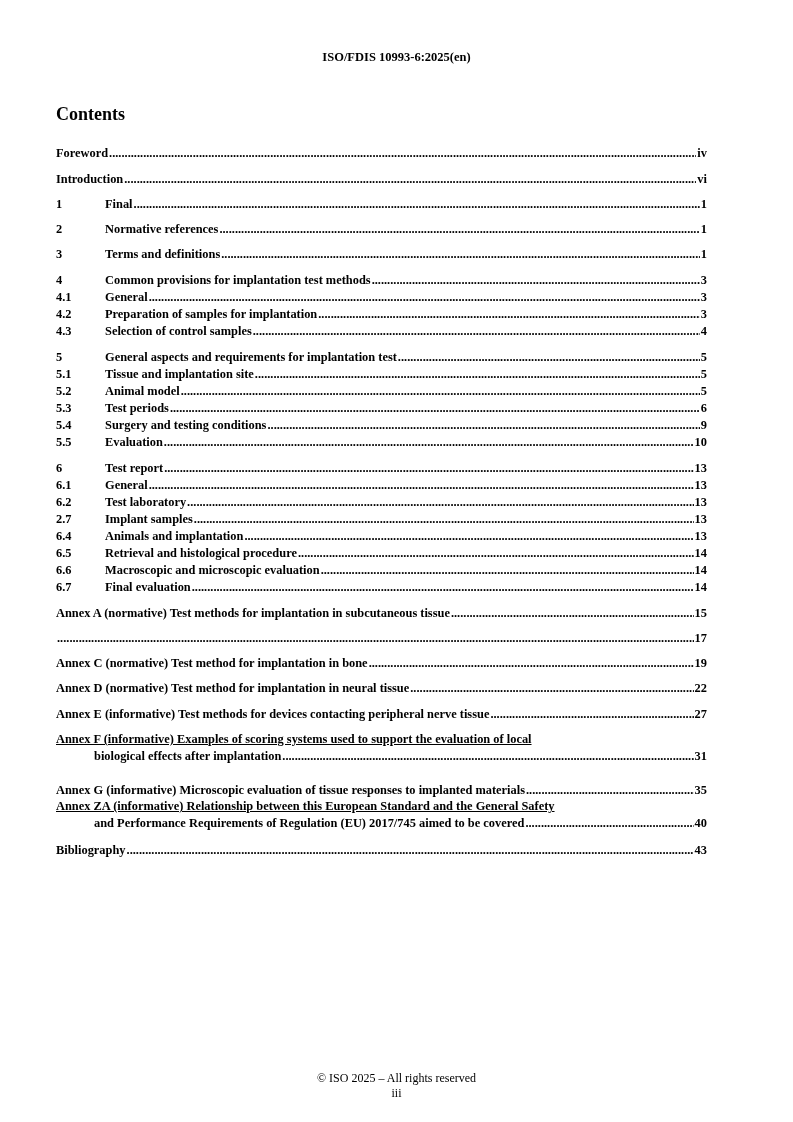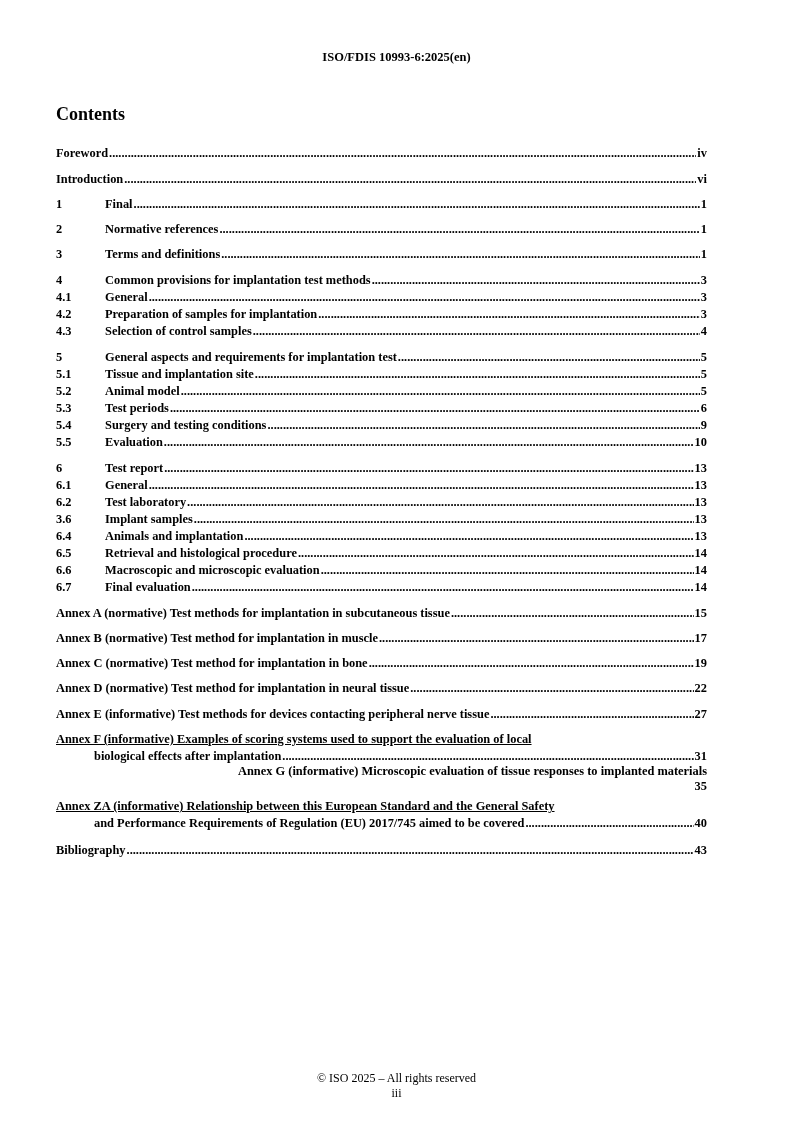--- a/index.html
+++ b/index.html
@@ -130,21 +130,21 @@
       <span class="dots"></span>
       <span class="page">13</span>
     </div>
     <div class="row" style="top: 495px;">
       <span class="num">6.2</span>
       <span class="label">Test laboratory</span>
       <span class="dots"></span>
       <span class="page">13</span>
     </div>
     <div class="row" style="top: 512px;">
-      <span class="num">3.6</span>
+      <span class="num">2.7</span>
       <span class="label">Implant samples</span>
       <span class="dots"></span>
       <span class="page">13</span>
     </div>
     <div class="row" style="top: 529px;">
       <span class="num">6.4</span>
       <span class="label">Animals and implantation</span>
       <span class="dots"></span>
       <span class="page">13</span>
     </div>
@@ -165,40 +165,39 @@
       <span class="label">Final evaluation</span>
       <span class="dots"></span>
       <span class="page">14</span>
     </div>
     <div class="row" style="top: 606px;">
       <span class="label">Annex A (normative)  Test methods for implantation in subcutaneous tissue</span>
       <span class="dots"></span>
       <span class="page">15</span>
     </div>
     <div class="row" style="top: 631px;">
-      <span class="label">Annex B (normative)  Test method for implantation in muscle</span>
       <span class="dots"></span>
       <span class="page">17</span>
     </div>
     <div class="row" style="top: 656px;">
       <span class="label">Annex C (normative)  Test method for implantation in bone</span>
       <span class="dots"></span>
       <span class="page">19</span>
     </div>
     <div class="row" style="top: 681px;">
       <span class="label">Annex D (normative)  Test method for implantation in neural tissue</span>
       <span class="dots"></span>
       <span class="page">22</span>
     </div>
     <div class="row" style="top: 707px;">
       <span class="label">Annex E (informative)  Test methods for devices contacting peripheral nerve tissue</span>
       <span class="dots"></span>
       <span class="page">27</span>
     </div>
-    <div class="row" style="top: 764px; flex-direction: column;">
+    <div class="row" style="top: 783px;">
       <span class="label">Annex G (informative)  Microscopic evaluation of tissue responses to implanted materials</span>
       <span class="dots"></span>
       <span class="page">35</span>
     </div>
     <div class="first-line" style="top: 732px;">Annex F (informative)  Examples of scoring systems used to support the evaluation of local</div>
     <div class="row" style="top: 749px;">
       <span style="width: 38px; flex: 0 0 38px;"></span>
       <span class="label">biological effects after implantation</span>
       <span class="dots"></span>
       <span class="page">31</span>

